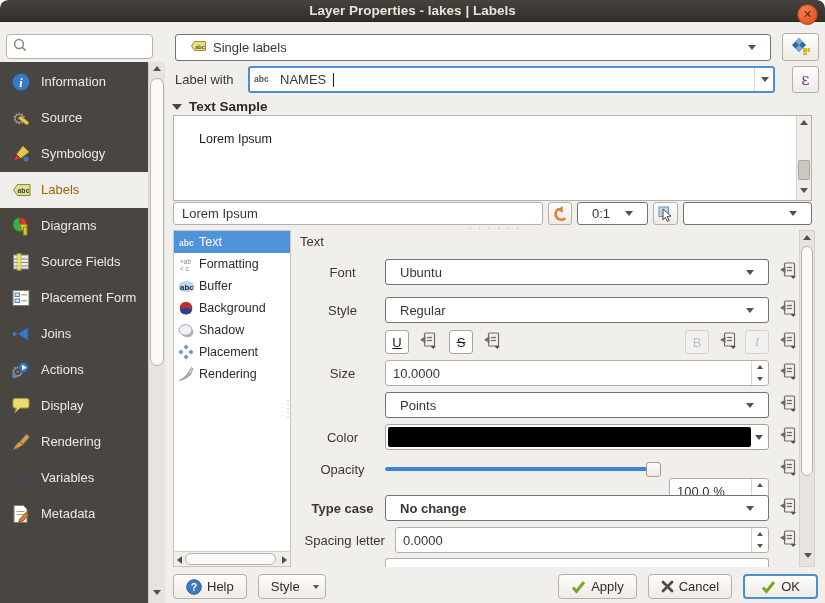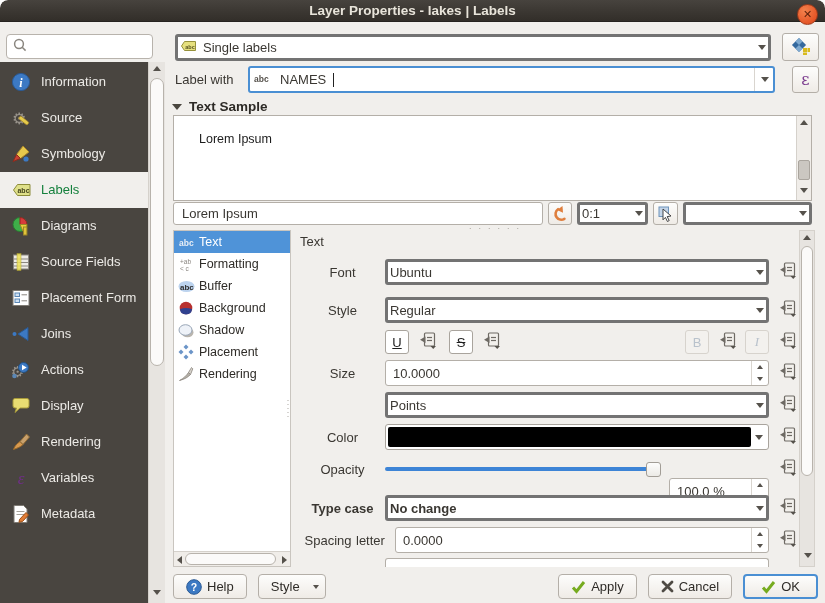--- a/index.html
+++ b/index.html
@@ -16,32 +16,32 @@
     display:flex; align-items:center; justify-content:center; color:#5a1f0a; font-size:11px; font-weight:bold; }
 
   
   .sidebar { position:absolute; left:0; top:30px; width:165px; bottom:0; background:#f1efec; }
   .search-wrap { height:32px; padding:4px 6px 2px 6px; }
   .search-input { width:147px; height:25px; background:#fff; border:1px solid #b8b3ac; border-radius:4px;
     display:flex; align-items:center; padding-left:5px; }
   .sb-body { position:absolute; top:32px; left:0; right:0; bottom:0; display:flex; }
   .sb-list { width:148px; background:#494540; overflow:hidden; padding-top:2px; }
   .sb-item { display:flex; align-items:center; gap:9px; padding:6px 4px 6px 10px; color:#eceae6; min-height:36px; line-height:1.12; }
-  .sb-item.selected { background:#f1efec; color:#15803d; }
+  .sb-item.selected { background:#f1efec; color:#a16207; }
   .sb-ico { width:22px; height:22px; flex:0 0 22px; display:flex; align-items:center; justify-content:center; }
   .sb-scroll { width:17px; background:#e7e4e0; position:relative; border-left:1px solid #d5d1cb; }
   .sb-thumb { position:absolute; left:1px; right:1px; top:16px; height:288px; background:#fbfaf9; border:1px solid #b8b3ac; border-radius:7px; }
   .scroll-arrow { width:0;height:0;border-left:4px solid transparent;border-right:4px solid transparent; margin:4px auto; }
   .arrow-up { border-bottom:5px solid #55514b; }
   .arrow-dn { border-top:5px solid #55514b; }
   .sb-scroll .arrow-dn { position:absolute; bottom:4px; left:4px; }
 
   
   .main { position:absolute; left:165px; top:30px; right:0; bottom:0; }
-  .combo { background:#fff; border:3px solid #737373; border-radius:3px; display:flex; align-items:center; padding:0 2px; gap:6px; height:100%; }
+  .combo { background:#fff; border:1px solid #737373; border-radius:3px; display:flex; align-items:center; padding:0 14px; gap:6px; height:100%; }
   .combo .arr { margin-left:auto; }
   .arr { width:0;height:0;border-left:4px solid transparent;border-right:4px solid transparent;border-top:5px solid #55514b; }
   .tool-btn { background:linear-gradient(#fdfdfc,#efebe6); border:1px solid #b4afa8; border-radius:3px;
     display:flex; align-items:center; justify-content:center; }
 
   .row-type { position:absolute; left:10px; top:4px; right:54px; height:27px; }
   .btn-placement { position:absolute; top:3px; right:6px; width:37px; height:28px; }
   .row-labelwith { position:absolute; top:36px; left:10px; right:50px; height:27px; display:flex; align-items:center; }
   .lw-label { width:73px; flex:0 0 73px; }
   .combo-focus { border:2px solid #4a8fd3; padding:0 4px; }

